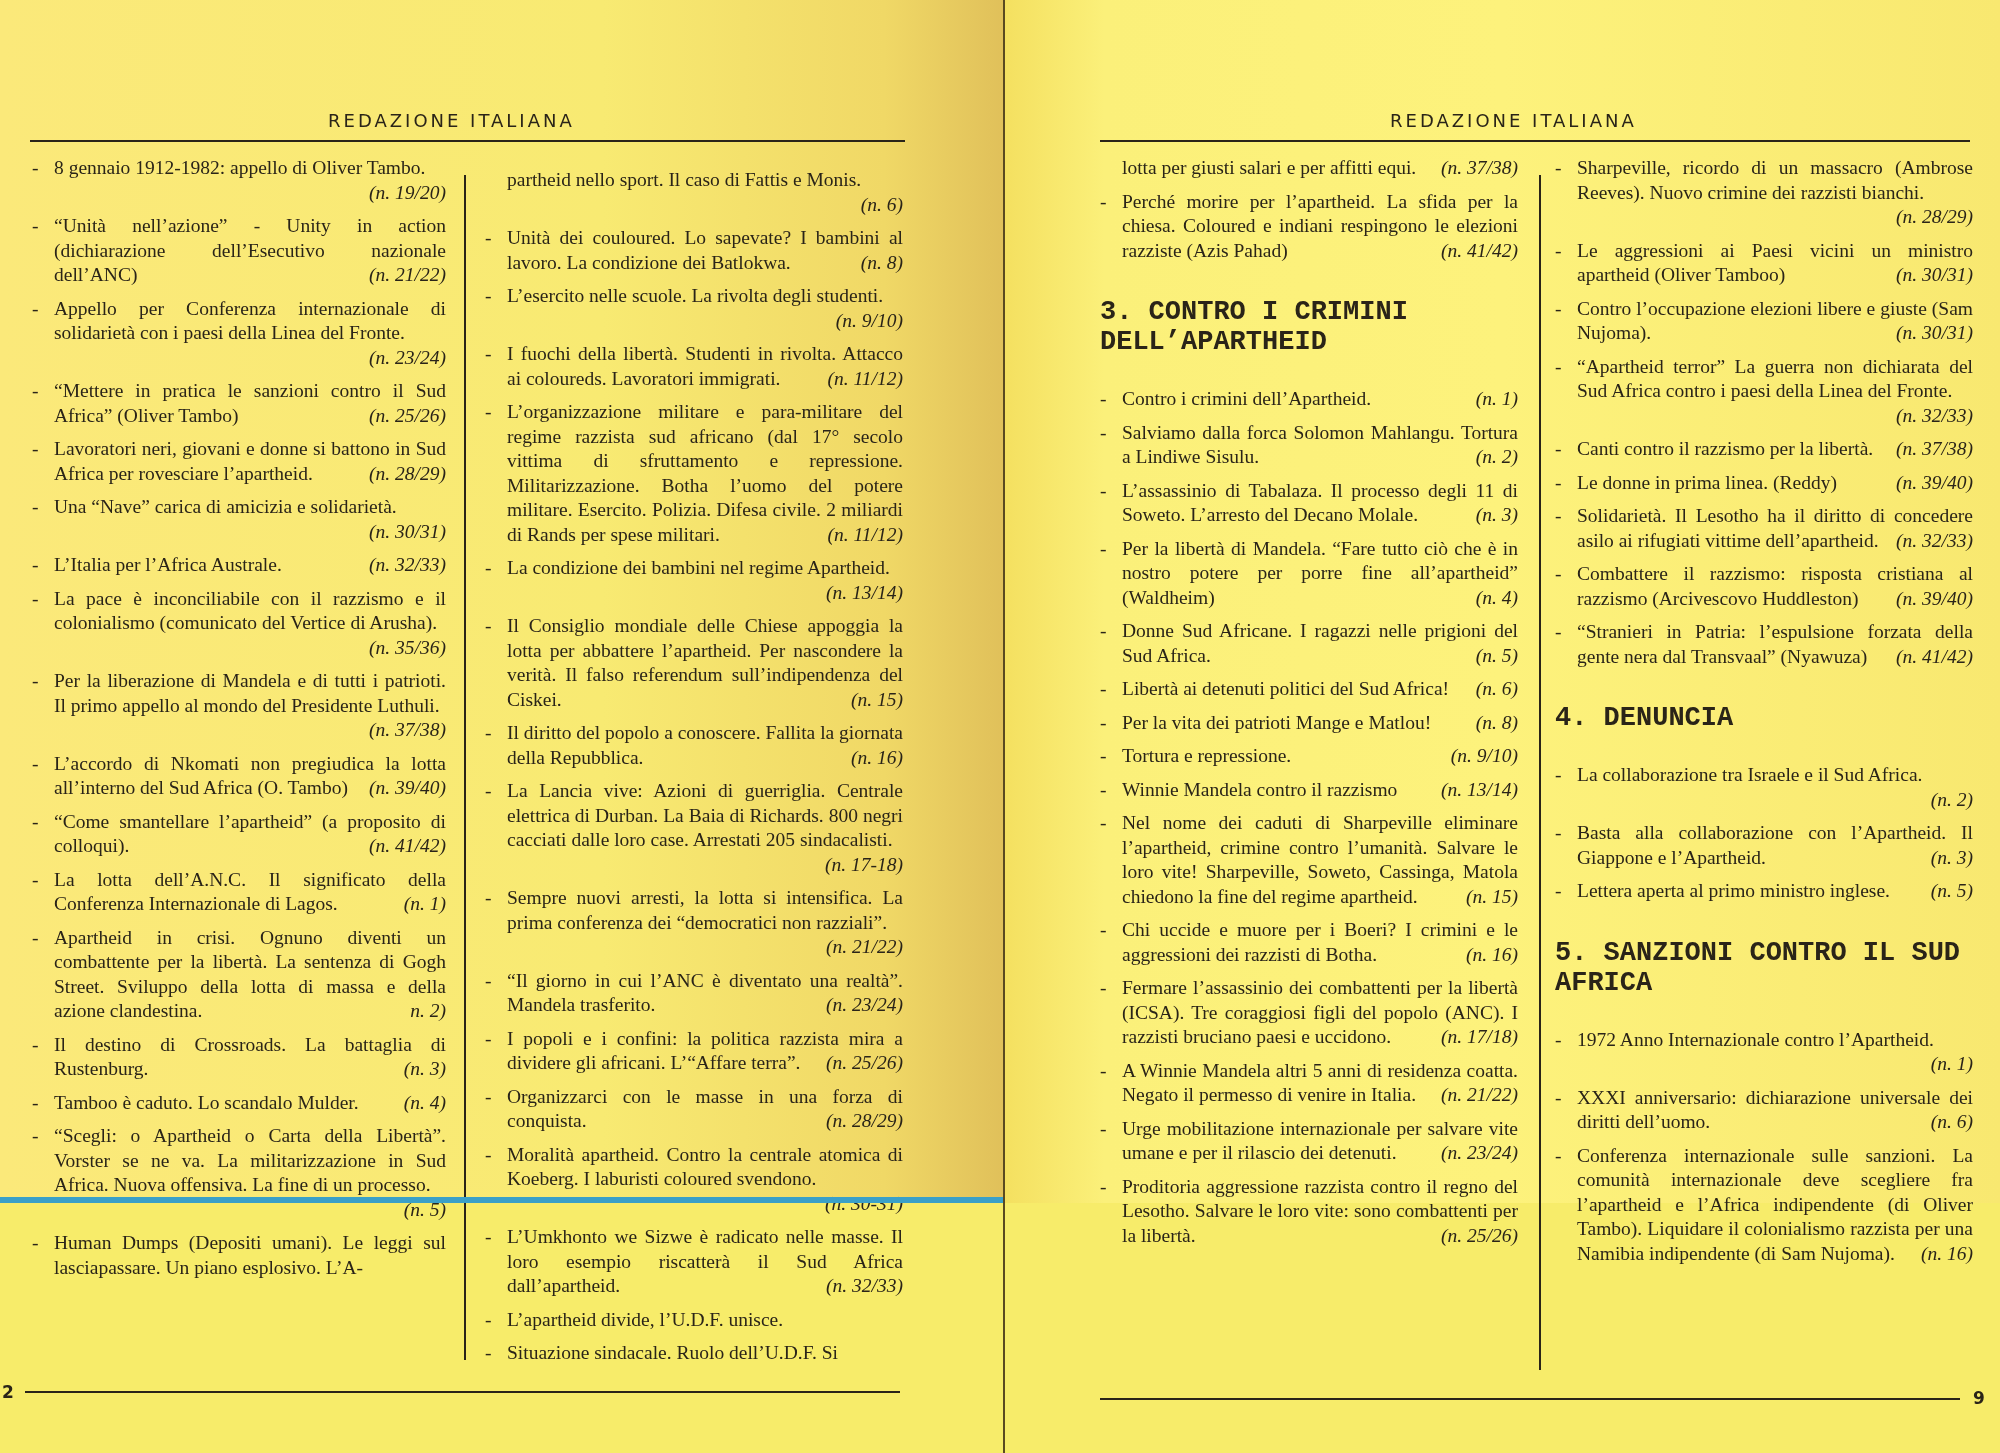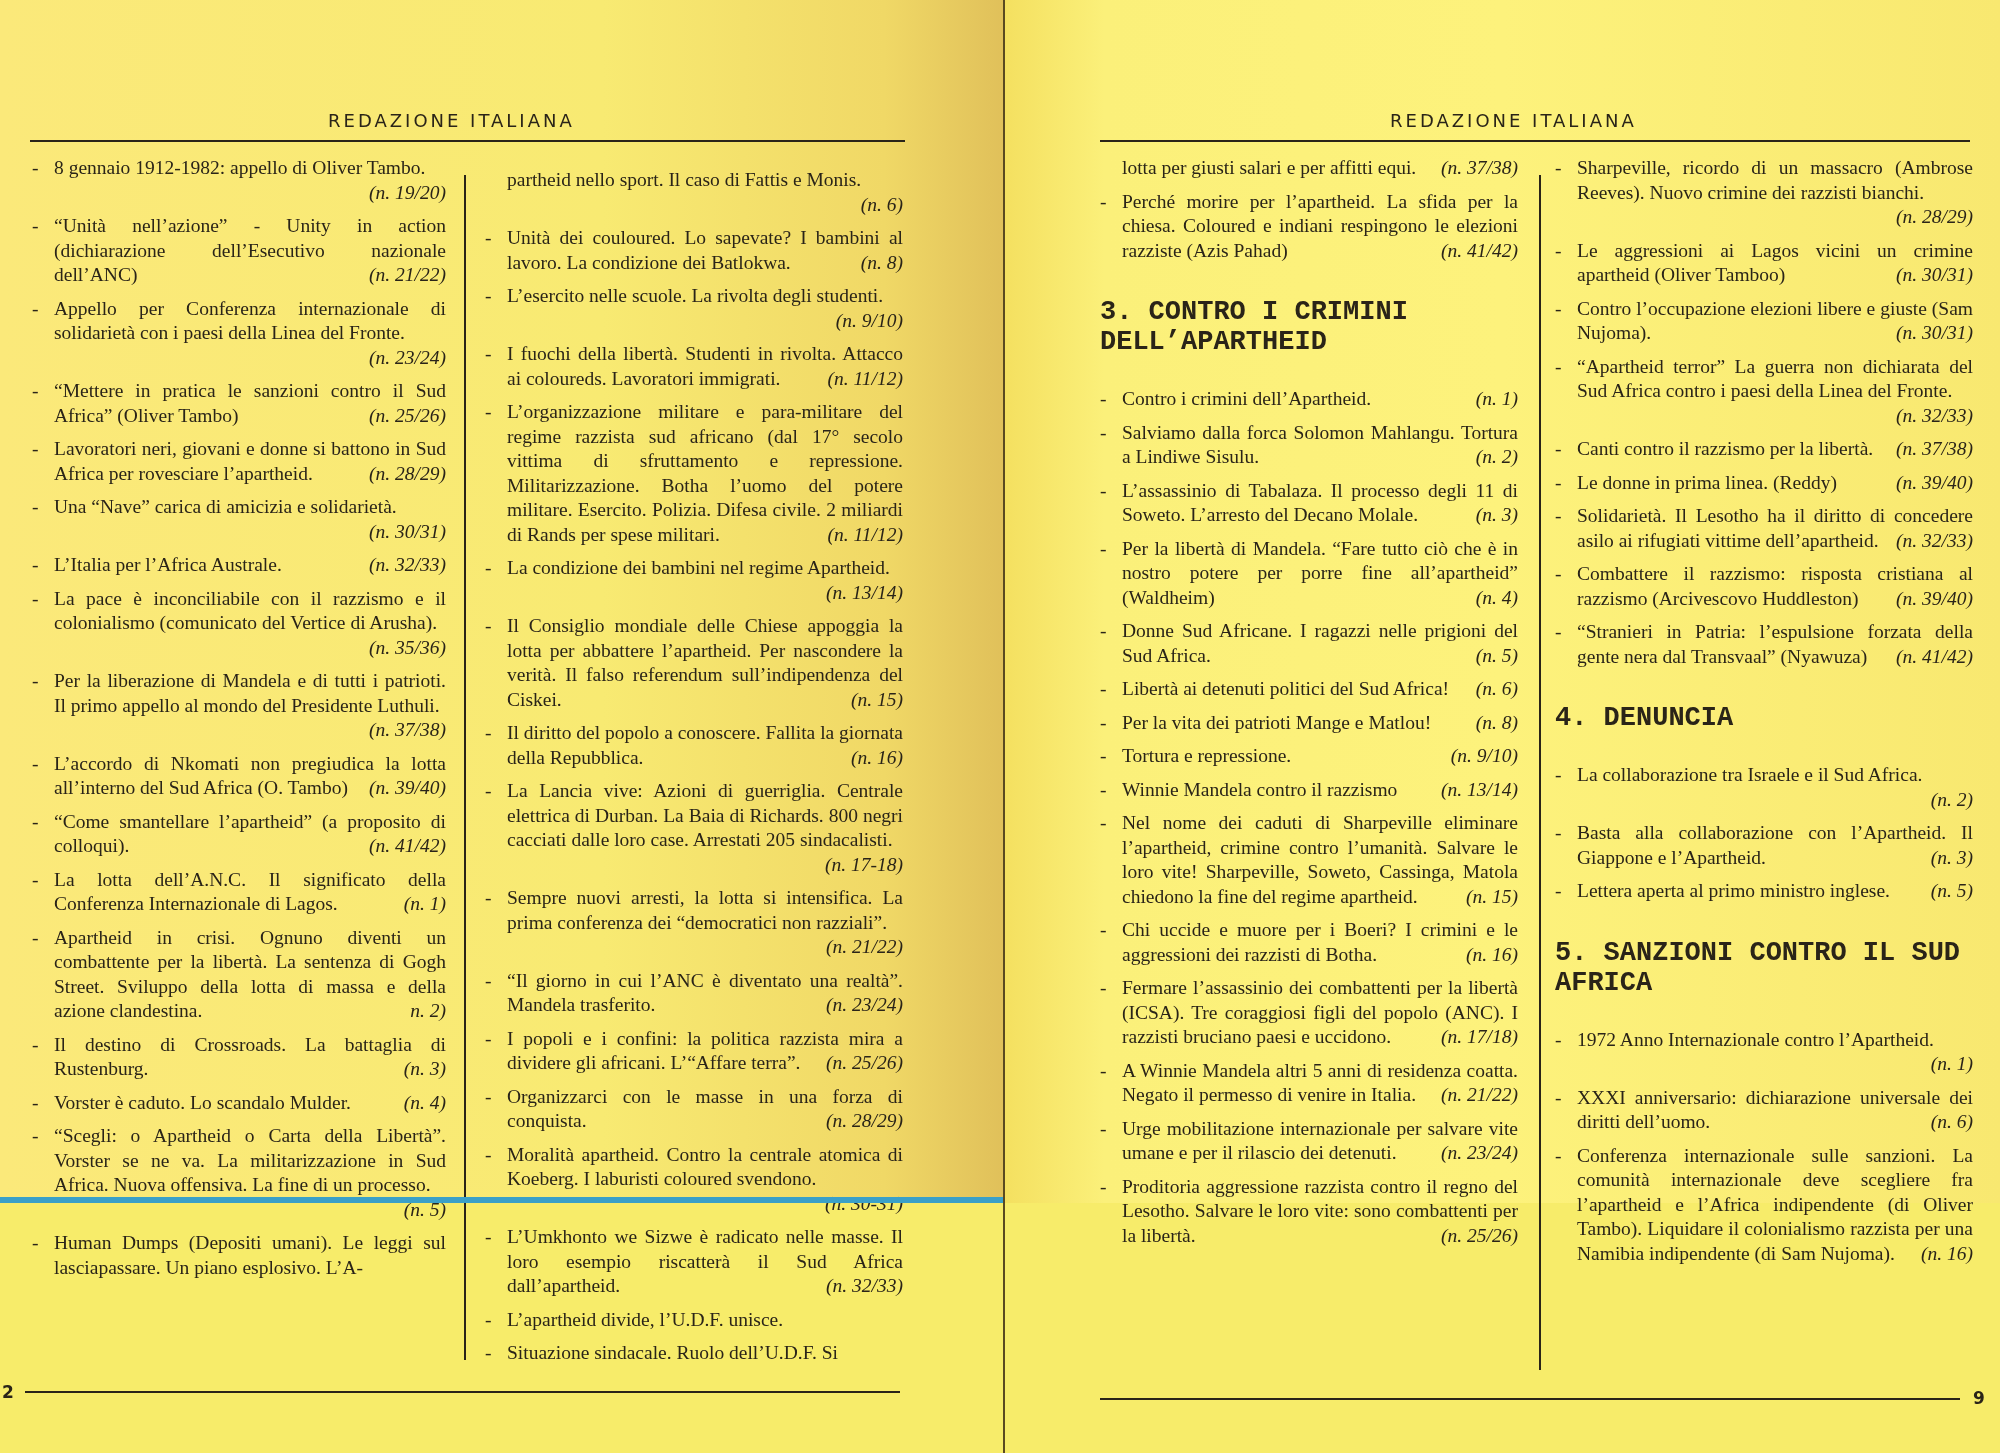--- a/index.html
+++ b/index.html
@@ -112,21 +112,21 @@
           <div class="entry">
             <span class="dash">-</span>
             <span class="body"><span>Apartheid in crisi. Ognuno diventi un combattente per la libertà. La sentenza di Gogh Street. Sviluppo della lotta di massa e della azione clandestina.</span><span class="ref">n. 2)</span></span>
           </div>
           <div class="entry">
             <span class="dash">-</span>
             <span class="body"><span>Il destino di Crossroads. La battaglia di Rustenburg.</span><span class="ref">(n. 3)</span></span>
           </div>
           <div class="entry">
             <span class="dash">-</span>
-            <span class="body"><span>Vorster è caduto. Lo scandalo Mulder.</span><span class="ref">(n. 4)</span></span>
+            <span class="body"><span>Tamboo è caduto. Lo scandalo Mulder.</span><span class="ref">(n. 4)</span></span>
           </div>
           <div class="entry">
             <span class="dash">-</span>
             <span class="body"><span>“Scegli: o Apartheid o Carta della Libertà”. Vorster se ne va. La militarizzazione in Sud Africa. Nuova offensiva. La fine di un processo.</span><span class="ref">(n. 5)</span></span>
           </div>
           <div class="entry">
             <span class="dash">-</span>
             <span class="body"><span>Human Dumps (Depositi umani). Le leggi sul lasciapassare. Un piano esplosivo. L’A-</span></span>
           </div>
         </div>
@@ -297,21 +297,21 @@
     <div class="col-divider" style="left:534px; top:175px; height:1195px;"></div>
 
     <div class="col" style="left:550px; top:156px; width:418px;">
       <div>
           <div class="entry">
             <span class="dash">-</span>
             <span class="body"><span>Sharpeville, ricordo di un massacro (Ambrose Reeves). Nuovo crimine dei razzisti bianchi.</span><span class="ref">(n. 28/29)</span></span>
           </div>
           <div class="entry">
             <span class="dash">-</span>
-            <span class="body"><span>Le aggressioni ai Lagos vicini un crimine apartheid (Oliver Tamboo)</span><span class="ref">(n. 30/31)</span></span>
+            <span class="body"><span>Le aggressioni ai Paesi vicini un ministro apartheid (Oliver Tamboo)</span><span class="ref">(n. 30/31)</span></span>
           </div>
           <div class="entry">
             <span class="dash">-</span>
             <span class="body"><span>Contro l’occupazione elezioni libere e giuste (Sam Nujoma).</span><span class="ref">(n. 30/31)</span></span>
           </div>
           <div class="entry">
             <span class="dash">-</span>
             <span class="body"><span>“Apartheid terror” La guerra non dichiarata del Sud Africa contro i paesi della Linea del Fronte.</span><span class="ref">(n. 32/33)</span></span>
           </div>
           <div class="entry">

